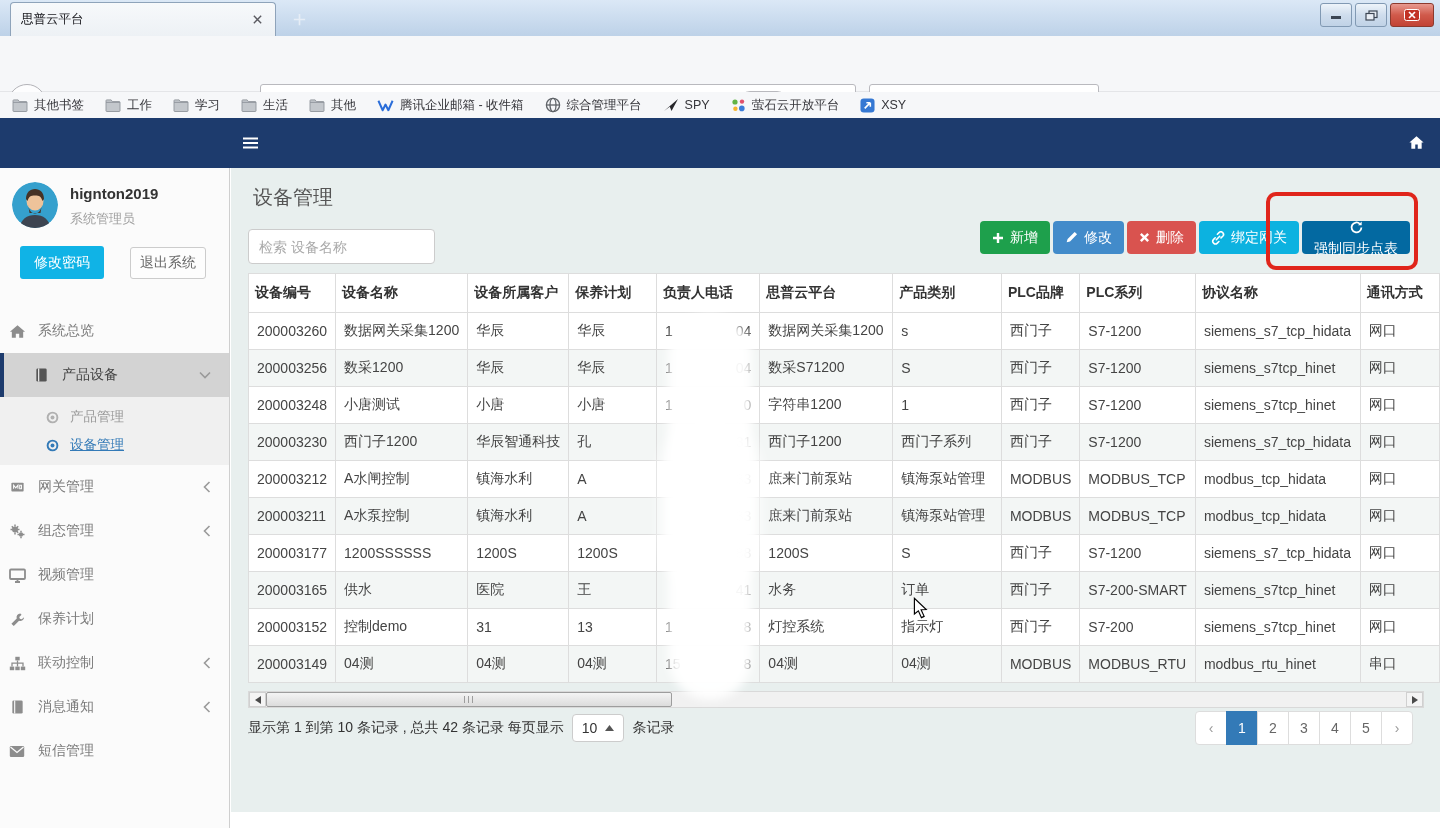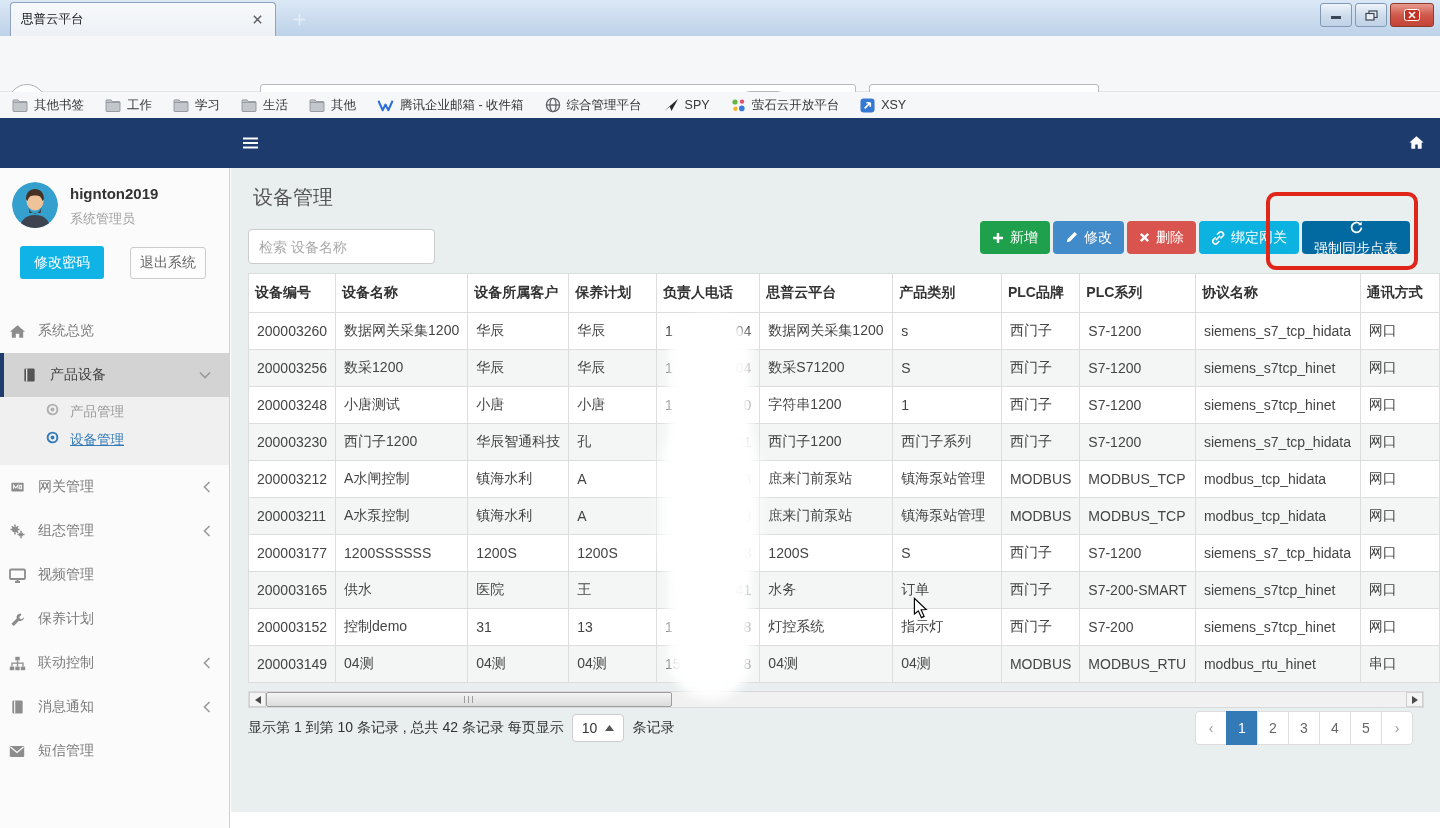--- a/index.html
+++ b/index.html
@@ -57,28 +57,28 @@
   .user{position:relative;height:140px;}
   .avatar{position:absolute;left:12px;top:14px;width:46px;height:46px;border-radius:50%;overflow:hidden;}
   .u-name{position:absolute;left:70px;top:17px;font-size:15px;font-weight:bold;color:#333;}
   .u-role{position:absolute;left:70px;top:42px;font-size:13px;color:#9f9f9f;}
   .u-btn1{position:absolute;left:20px;top:78px;width:84px;height:33px;background:#10b3e6;color:#fff;border:none;
     border-radius:3px;font-size:14px;font-family:inherit;}
   .u-btn2{position:absolute;left:130px;top:79px;width:76px;height:32px;background:#fdfdfd;color:#666;
     border:1px solid #ccc;border-radius:3px;font-size:14px;font-family:inherit;}
   .menu{margin-top:1px;}
   .menu-item{position:relative;height:44px;display:flex;align-items:center;padding-left:8px;cursor:pointer;}
-  .menu-item.mi-active{background:#d3d3d3;border-left:4px solid #1d3b6d;padding-left:16px;}
+  .menu-item.mi-active{background:#d3d3d3;border-left:4px solid #1d3b6d;padding-left:28px;}
   .mi-ic{width:18px;color:#8d8d8d;display:flex;justify-content:center;}
   .mi-active .mi-ic{color:#555;}
   .mi-label{margin-left:12px;font-size:14px;color:#7c7c7c;}
   .mi-active .mi-label{color:#444;}
   .mi-chev{margin-left:auto;margin-right:18px;color:#9a9a9a;}
   .submenu{background:#f0f0f0;padding:6px 0;}
-  .submenu-item{height:28px;display:flex;padding-left:46px;cursor:pointer;}
+  .submenu-item{height:28px;display:flex;align-items:center;padding-left:46px;cursor:pointer;}
   .sub-ic{width:14px;color:#b0b0b0;display:flex;}
   .submenu-item span:last-child{margin-left:10px;font-size:13.5px;color:#9a9a9a;}
   .sub-active .sub-ic{color:#337ab7;}
   .submenu-item.sub-active span:last-child{color:#337ab7;text-decoration:underline;}
 
   
   .main{position:absolute;left:231px;top:168px;width:1209px;height:644px;background:#e8efee;overflow:hidden;}
   .m-title{position:absolute;left:22px;top:16px;font-size:20px;color:#555;}
   .m-search{position:absolute;left:17px;top:61px;width:187px;height:35px;border:1px solid #ccc;border-radius:4px;
     box-sizing:border-box;padding:0 10px;font-size:14px;color:#555;background:#fff;font-family:inherit;}

